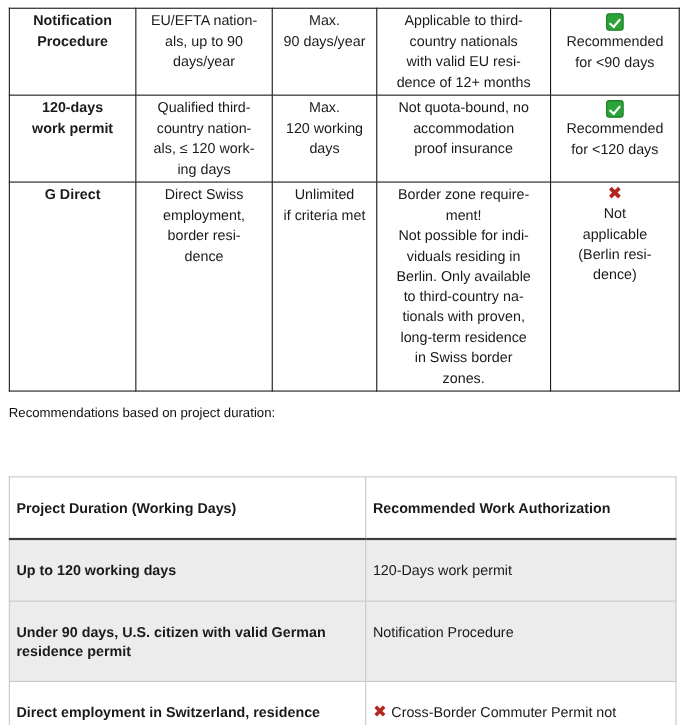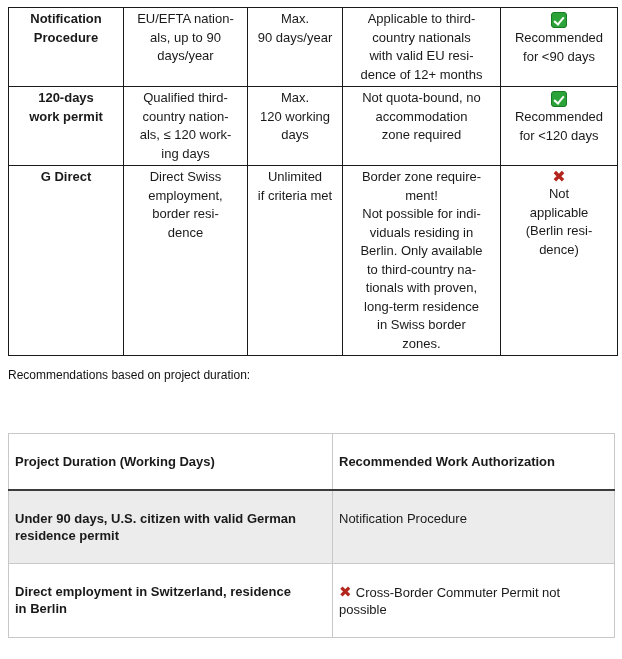--- a/index.html
+++ b/index.html
@@ -142,21 +142,21 @@
 work permit</td>
       <td class="pre">Qualified third-
 country nation-
 als, ≤ 120 work-
 ing days</td>
       <td class="pre">Max.
 120 working
 days</td>
       <td class="pre">Not quota-bound, no
 accommodation
-zone required</td>
+proof insurance</td>
       <td>
         <span class="check-box"></span>
         <div class="pre">Recommended
 for &lt;120 days</div>
       </td>
     </tr>
 
 
     <tr class="row4">
       <td class="opt pre">G Direct</td>
@@ -193,20 +193,24 @@
     <colgroup>
       <col style="width:324px">
         <col style="width:282px">
     </colgroup>
     <tbody>
         <tr>
       <th>Project Duration (Working Days)</th>
       <th>Recommended Work Authorization</th>
     </tr>
     <tr class="shaded">
+      <td class="dur pre">Up to 120 working days</td>
+      <td>120-Days work permit</td>
+    </tr>
+    <tr class="shaded">
       <td class="dur pre">Under 90 days, U.S. citizen with valid German
 residence permit</td>
       <td>Notification Procedure</td>
     </tr>
     <tr>
       <td class="dur pre">Direct employment in Switzerland, residence
 in Berlin</td>
       <td>
         <span class="cross-inline"></span><span>Cross-Border Commuter Permit not possible</span>
       </td>

